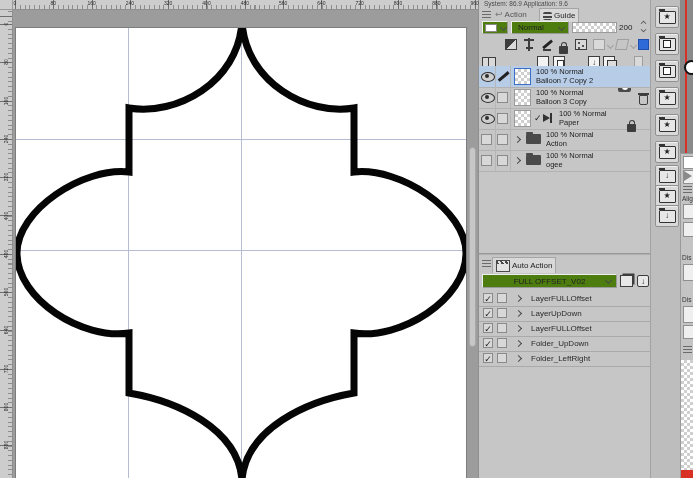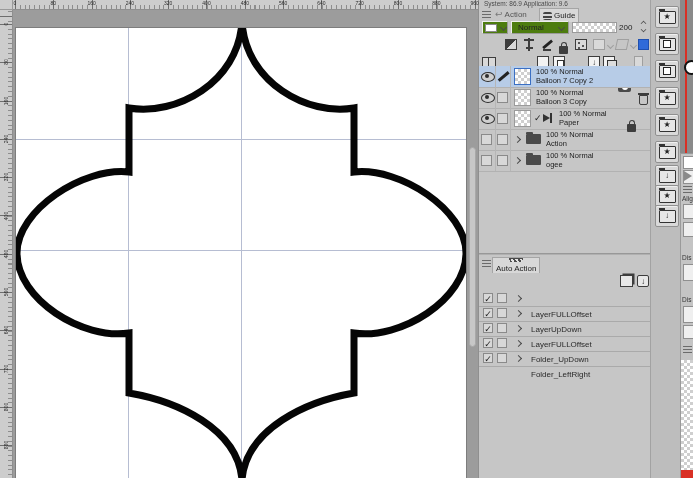--- a/index.html
+++ b/index.html
@@ -72,21 +72,21 @@
   .clapper{width:12px;height:10px;border:1px solid #4a4a4a;background:#e4e4e4;position:relative;}
   .clapper::before{content:"";position:absolute;left:0;top:0;width:100%;height:3px;
       background:repeating-linear-gradient(60deg,#4a4a4a 0 2px,#e4e4e4 2px 4px);}
   .lrow{position:absolute;left:0;width:171px;height:21px;border-bottom:1px solid #b2b2b2;}
   .lrow .col1{position:absolute;left:0;top:0;width:16px;height:21px;border-right:1px solid #b6b6b6;}
   .lrow .col2{position:absolute;left:16px;top:0;width:15px;height:21px;border-right:1px solid #b6b6b6;}
   .ltext{position:absolute;top:2px;font-size:7.5px;line-height:8.5px;color:#1d1d1d;white-space:nowrap;}
   .selected{background:#b7cce7;}
 
   .arow{position:absolute;left:0;width:171px;height:15px;border-bottom:1px solid #aaa;}
-  .alabel{position:absolute;left:52px;top:19px;font-size:8px;color:#2a2a2a;white-space:nowrap;}
+  .alabel{position:absolute;left:52px;top:3px;font-size:8px;color:#2a2a2a;white-space:nowrap;}
 
   
   #btncol{left:650px;top:0;width:30px;height:478px;background:#bdbdbd;border-left:1px solid #a2a2a2;}
   .dockbtn{position:absolute;left:4px;width:22px;height:20px;background:#d9d9d9;border:1px solid #909090;
            border-radius:2px;box-shadow:inset 0 1px 0 #efefef;display:flex;align-items:center;justify-content:center;}
   .fold-out{width:15px;height:11px;border:1.4px solid #333;border-radius:1px;position:relative;background:#e6e6e6;
             display:flex;align-items:center;justify-content:center;}
   .fold-out::before{content:"";position:absolute;left:-1px;top:-3px;width:6px;height:2px;background:#333;}
   .fold-out .star{font-size:8px;line-height:8px;color:#222;}
   .fold-out .cube{width:6px;height:6px;border:1.2px solid #222;background:#fff;}
@@ -298,25 +298,29 @@
 
       </div>
     </div>
 
     <div class="ab" style="left:0;top:253px;width:172px;height:2px;background:#b0b0b0;border-top:1px solid #989898;"></div>
 
     <div class="ab" style="left:0;top:255px;width:172px;height:223px;">
       <div class="ab" style="left:3px;top:5px;">
           <div class="hamb"></div>
         </div>
-      <div class="tab active" style="left:13px;top:2px;height:15px;flex-direction:column;">
+      <div class="tab active" style="left:13px;top:2px;height:15px;">
         <span class="clapper"></span>
         <span>Auto Action</span>
       </div>
 
+      <div class="ab raised" style="left:3px;top:19px;width:135px;height:14px;font-size:8px;line-height:13px;text-align:center;">
+        <span>FULL OFFSET_V02</span>
+        <span class="chev-d ab" style="right:5px;top:3px;"></span>
+      </div>
       <div class="ab" style="left:141px;top:20px;width:13px;height:12px;border:1.3px solid #3d3d3d;background:#e8e8e8;box-shadow:2px -2px 0 -0.5px #3d3d3d;"></div>
       <div class="ab" style="left:158px;top:20px;width:12px;height:12px;border:1.3px solid #3d3d3d;border-radius:2px;background:#e8e8e8;text-align:center;font-size:8px;line-height:11px;color:#222;font-weight:bold;">↓</div>
 
       <div class="ab" style="left:0;top:36px;width:172px;height:187px;">
         <div class="arow" style="top:0;">
           <div class="cbox ab" style="left:4px;top:2px;">✓</div>
           <div class="cbox ab" style="left:18px;top:2px;"></div>
           <span class="chev-r ab" style="left:37px;top:5px;"></span>
           <span class="alabel">LayerFULLOffset</span>
         </div>

